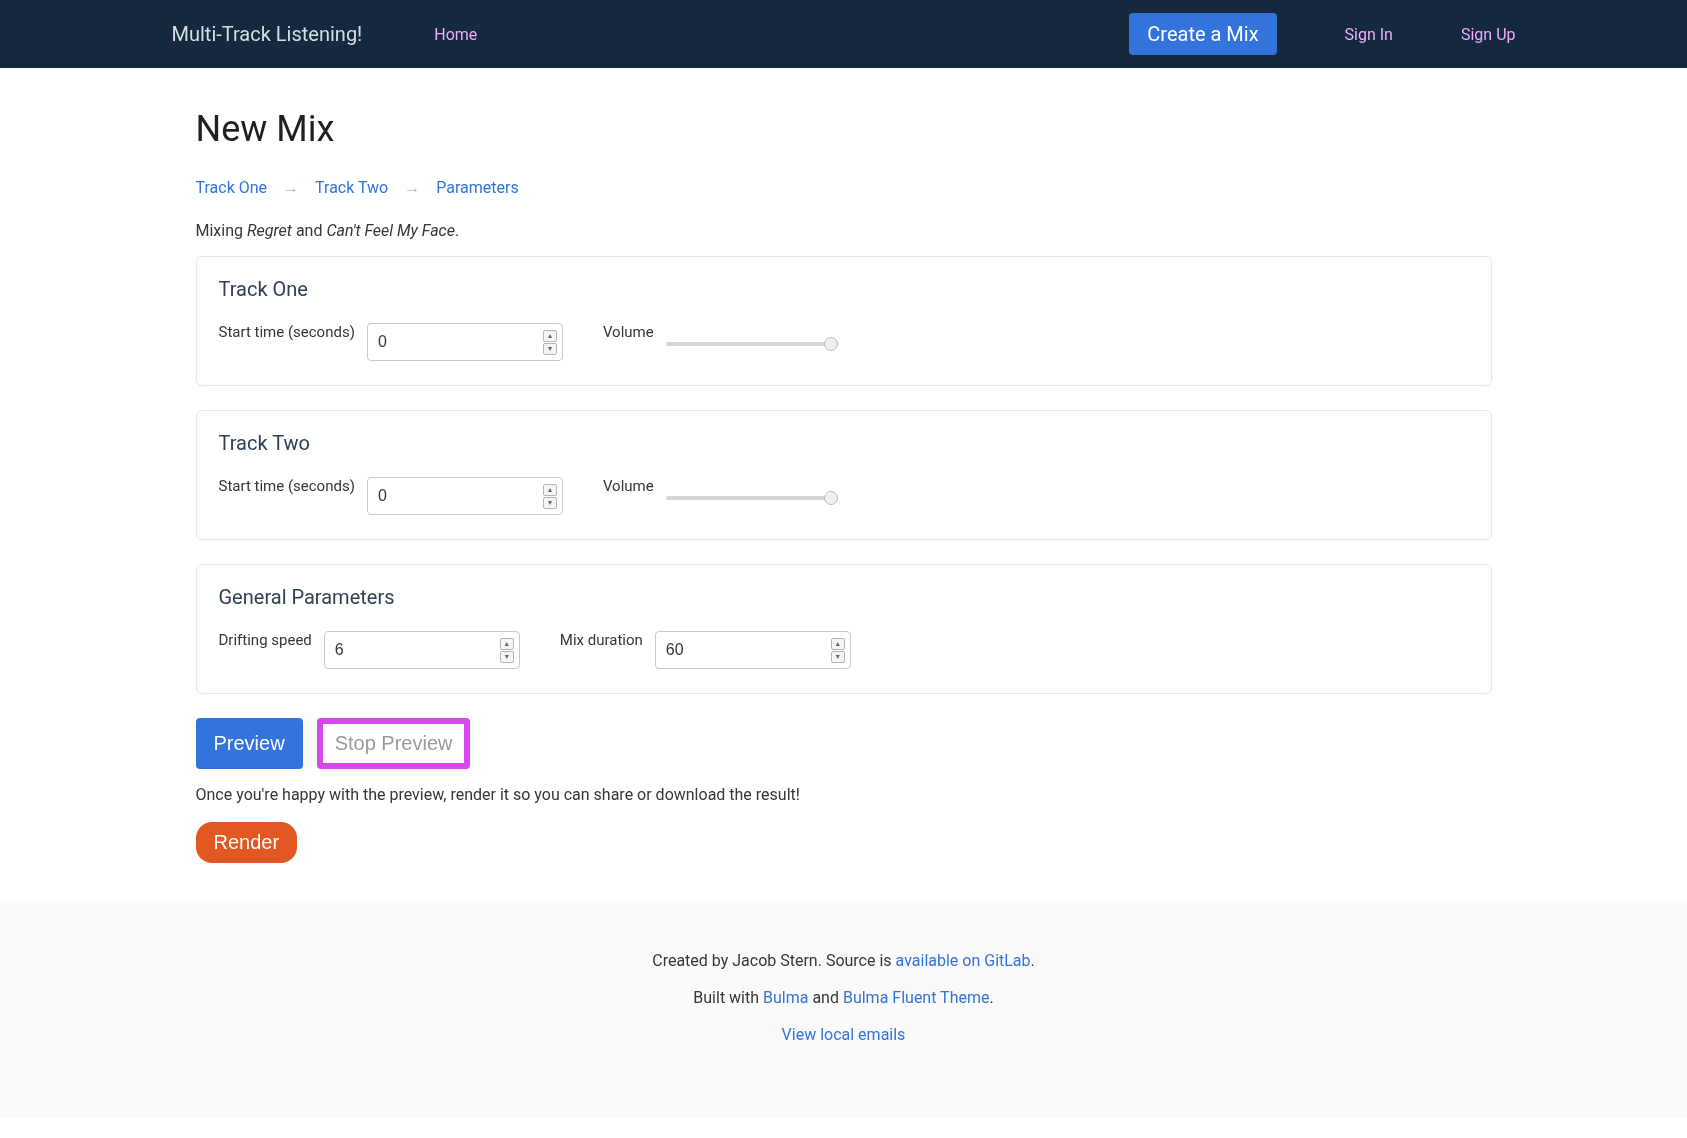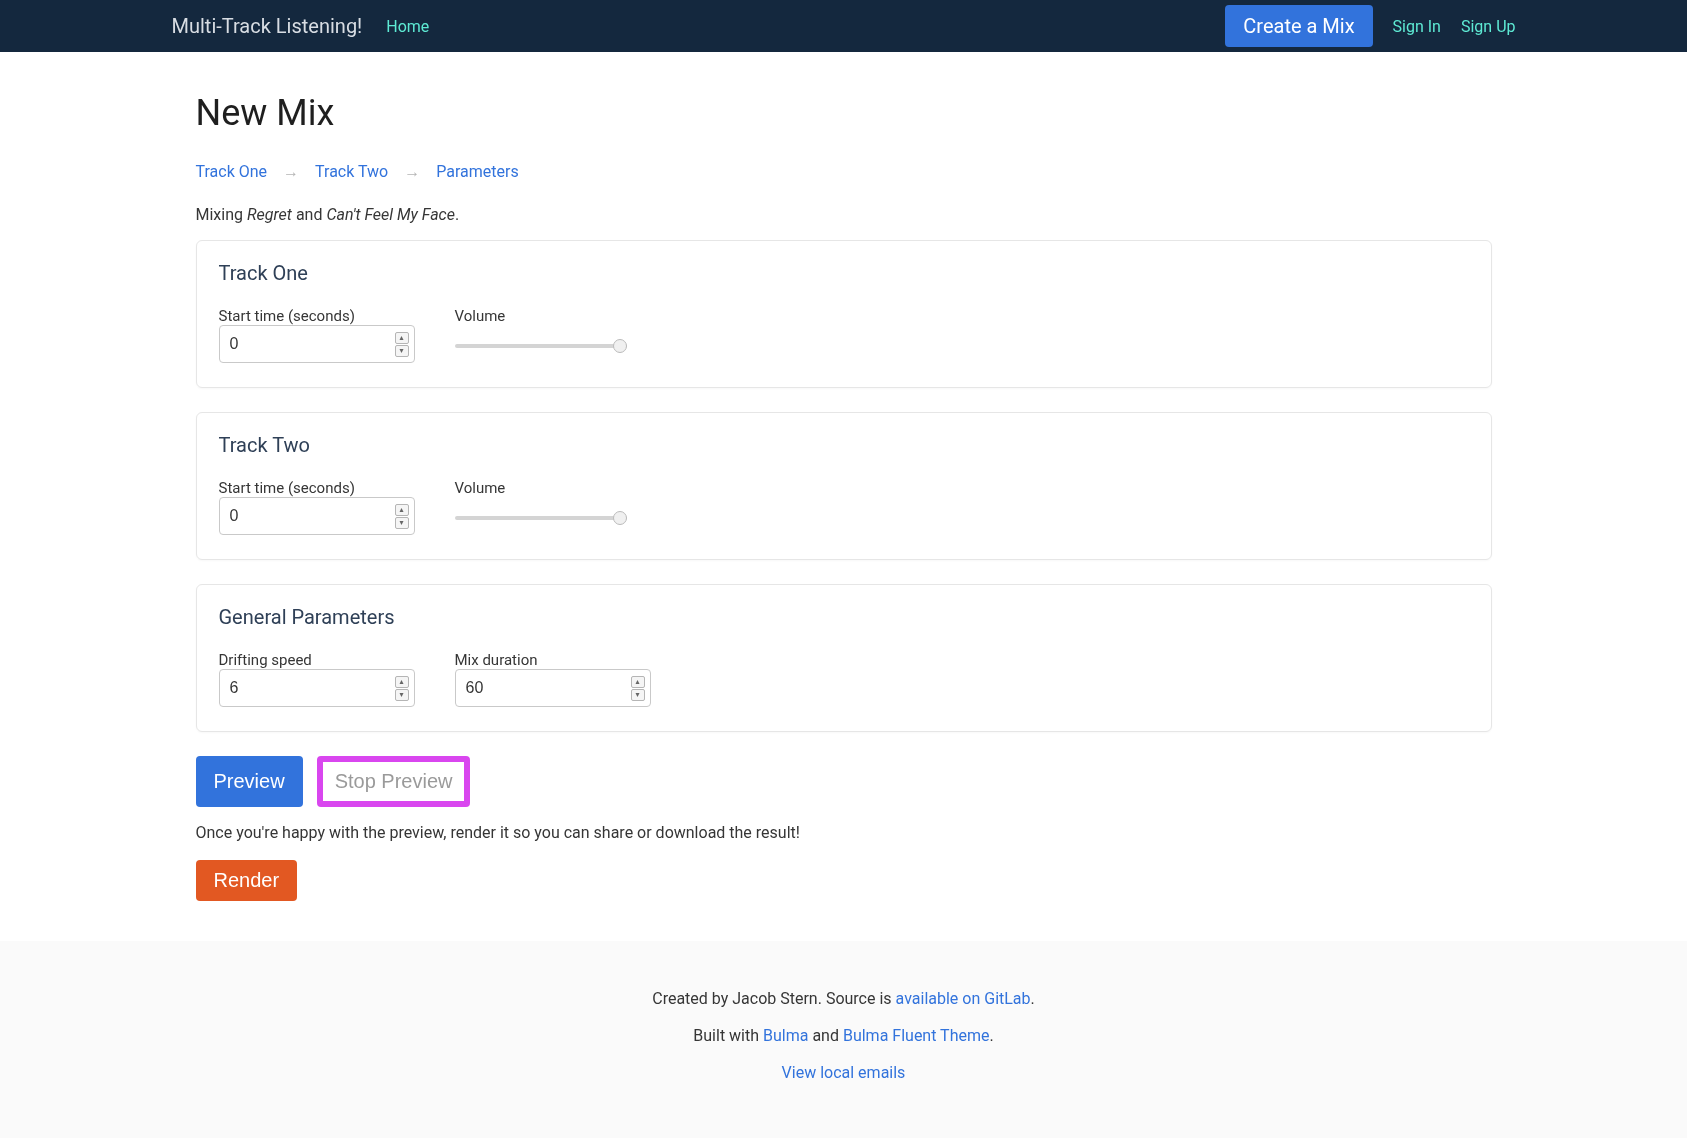--- a/index.html
+++ b/index.html
@@ -1,38 +1,38 @@
 <!DOCTYPE html>
 <html><head>
 <meta charset="utf-8">
 <style>
 * { box-sizing: border-box; margin: 0; padding: 0; }
 body { font-family: -apple-system, BlinkMacSystemFont, "Segoe UI", Roboto, Helvetica, Arial, sans-serif; color: #363636; background: #fff; }
-.navbar { background: #14283e; height: 52px; display: flex; align-items: center; padding: 0 12px; }
+.navbar { background: #14283e; height: 68px; display: flex; align-items: center; padding: 0 12px; }
 .navbar-inner { width: 100%; max-width: 1344px; margin: 0 auto; display: flex; align-items: center; justify-content: space-between; }
 .navbar-left { display: flex; align-items: center; gap: 24px; }
 .navbar-right { display: flex; align-items: center; gap: 20px; }
 .brand { color: #d8dde3; font-size: 20px; font-weight: 400; }
-.nav-link { color: #5eead4; font-size: 16px; text-decoration: none; cursor: pointer; }
+.nav-link { color: #f0abfc; font-size: 16px; text-decoration: none; cursor: pointer; margin-left: 48px; }
 .btn { border: none; border-radius: 4px; padding: 9px 18px; font-size: 20px; cursor: pointer; display: inline-block; }
 .btn-primary { background: #3273dc; color: #fff; }
-.btn-danger { background: #e25822; color: #fff; }
+.btn-danger { background: #e25822; color: #fff; border-radius: 16px; }
 .btn-outline { background: #fff; border: 6px solid #d946ef; color: #9a9a9a; padding: 8px 12px; }
 .container { max-width: 1344px; margin: 0 auto; padding: 0 24px; }
 .main { padding-top: 40px; padding-bottom: 40px; }
 h1.title { font-size: 36px; font-weight: 400; color: #1f1f1f; margin-bottom: 28px; }
 .breadcrumb { display: flex; align-items: center; gap: 16px; margin-bottom: 24px; font-size: 16px; }
 .breadcrumb a { color: #3273dc; text-decoration: none; cursor: pointer; }
 .breadcrumb .sep { color: #b5b5b5; }
 .mixing-line { font-size: 16px; margin-bottom: 16px; color: #363636; }
 .mixing-line em { font-style: italic; }
 .card { border: 1px solid #e6e6e6; border-radius: 6px; padding: 20px 22px 24px; margin-bottom: 24px; box-shadow: 0 1px 2px rgba(0,0,0,0.03); }
 .card-title { font-size: 20px; font-weight: 400; color: #2f4057; margin-bottom: 22px; }
 .field-row { display: flex; gap: 40px; }
-.field { display: flex; flex-direction: column; }
+.field { display: flex; gap: 12px; }
 .field-label { font-size: 15px; color: #363636; font-weight: 400; }
 .number-input { width: 196px; height: 38px; border: 1px solid #c9c9c9; border-radius: 4px; padding: 6px 10px; font-size: 16px; color: #363636; background: #fff; }
 .number-wrap { position: relative; width: 196px; }
 .spinners { position: absolute; right: 4px; top: 4px; bottom: 4px; width: 16px; display: flex; flex-direction: column; justify-content: center; gap: 1px; }
 .spin { width: 14px; height: 12px; border: 1px solid #b5b5b5; border-radius: 2px; background: #f5f5f5; display: flex; align-items: center; justify-content: center; font-size: 8px; color: #666; cursor: pointer; line-height: 1; }
 .slider-wrap { width: 172px; padding-top: 8px; }
 input[type=range] { width: 100%; appearance: none; height: 4px; background: #d4d4d4; border-radius: 2px; outline: none; }
 input[type=range]::-webkit-slider-thumb { appearance: none; width: 14px; height: 14px; border-radius: 50%; background: #f0f0f0; border: 1px solid #bbb; cursor: pointer; }
 input[type=range]::-moz-range-thumb { width: 14px; height: 14px; border-radius: 50%; background: #f0f0f0; border: 1px solid #bbb; cursor: pointer; }
 .action-row { display: flex; gap: 14px; margin-bottom: 16px; }

